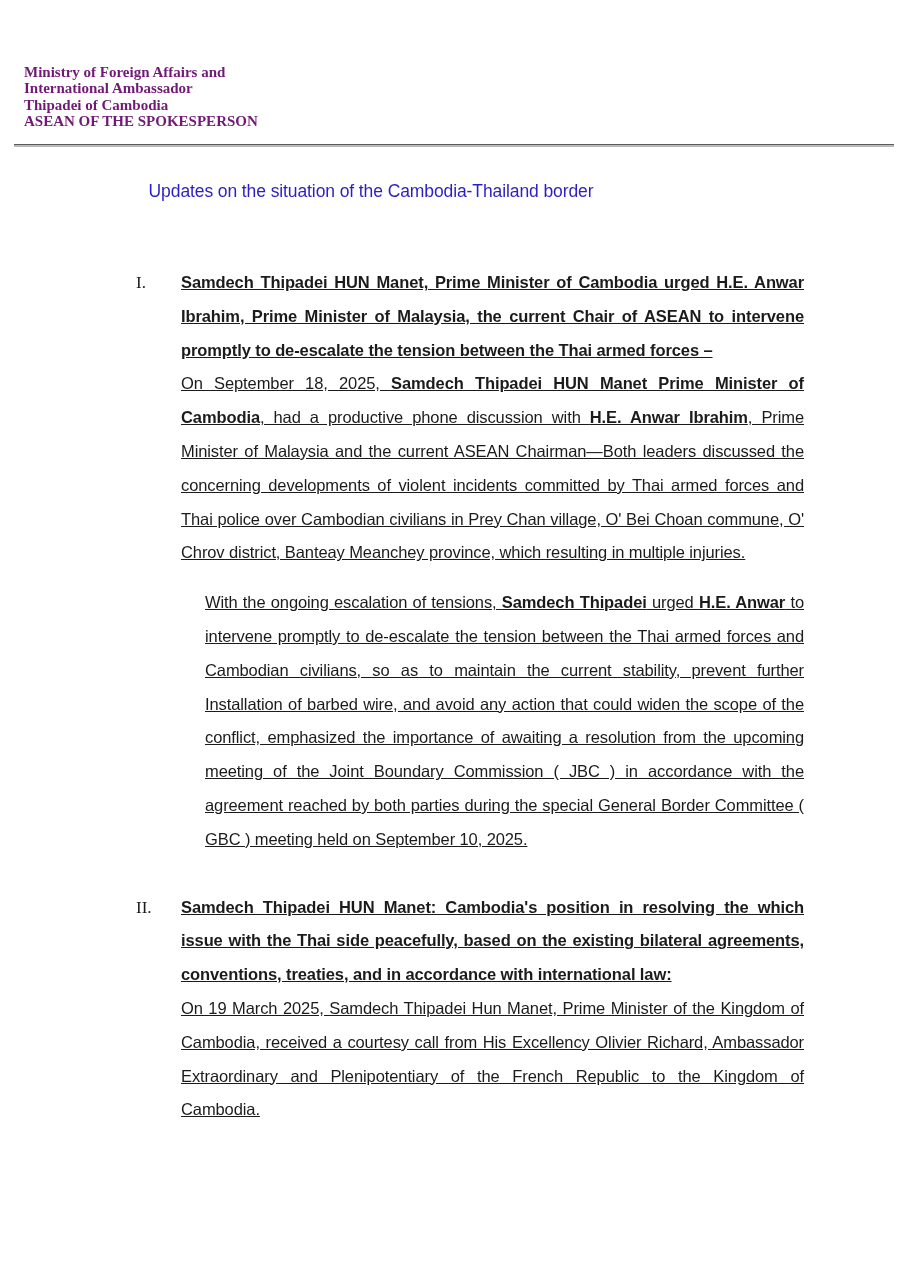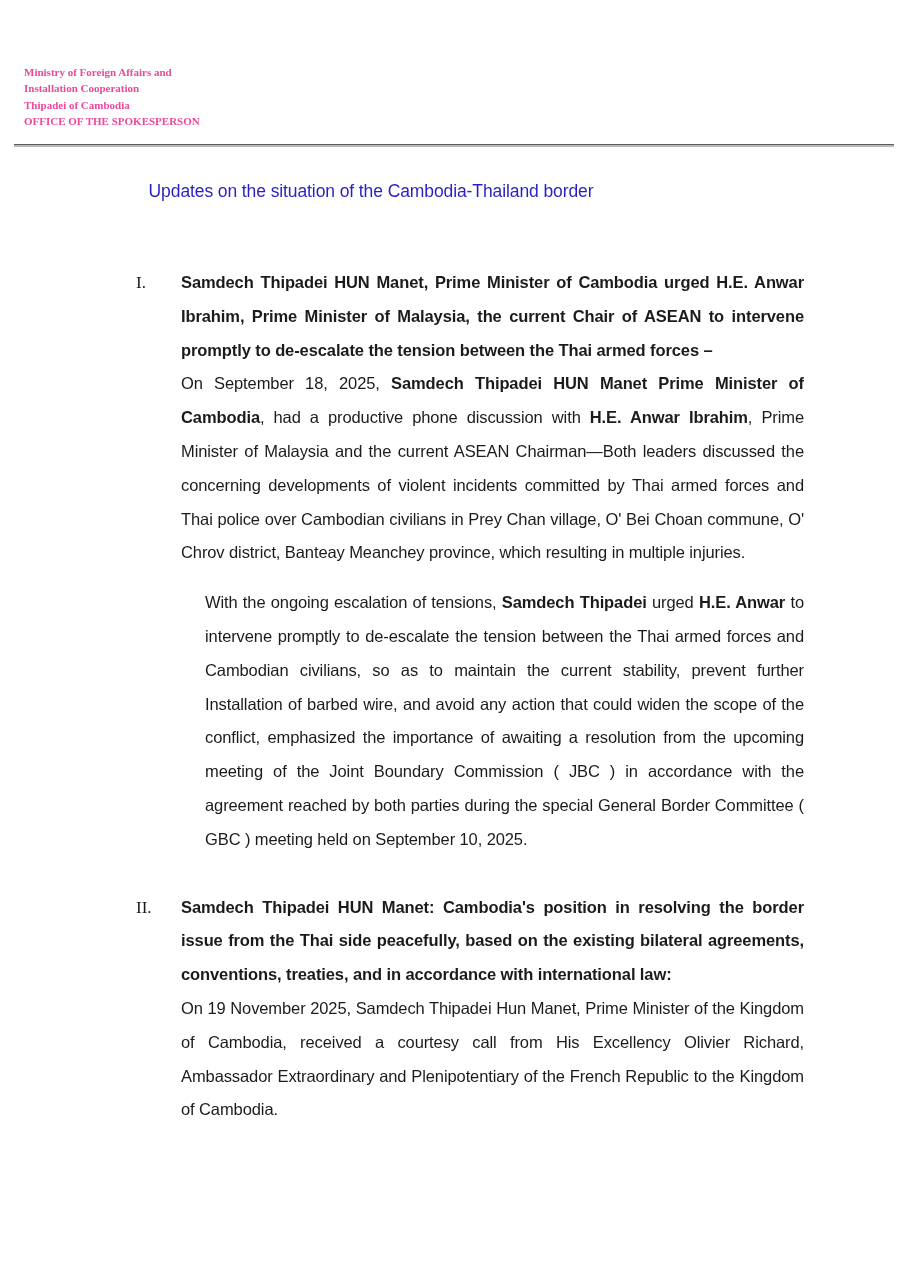--- a/index.html
+++ b/index.html
@@ -8,22 +8,22 @@
   body {
     width: 908px; height: 1280px;
     position: relative;
     font-family: "Liberation Sans", sans-serif;
     color: #1b1b1b;
     overflow: hidden;
   }
   .letterhead {
     position: absolute; left: 24px; top: 64px;
     font-family: "Liberation Serif", serif;
-    font-weight: bold; font-size: 11px; line-height: 16.4px;
-    color: #ec4899;
+    font-weight: bold; font-size: 15px; line-height: 16.4px;
+    color: #701a75;
   }
   .rule {
     position: absolute; left: 14px; top: 144px; width: 880px; height: 3px;
     background: linear-gradient(to bottom, #5c5c5c 34%, #b9b9b9 34%);
   }
   .title-block {
     position: absolute; left: 0; top: 174px; width: 742px;
     text-align: center;
     color: var(--title-blue);
     font-size: 17.5px; line-height: 34px;
@@ -37,33 +37,34 @@
   .num {
     width: 45px; flex: 0 0 45px;
     font-family: "Liberation Serif", serif;
     font-size: 17px; line-height: 33.8px; color: #1b1b1b;
   }
   .text-col { width: 623px; }
   .text-col p {
     font-size: 16.5px; line-height: 33.8px;
     letter-spacing: -0.1px;
     text-align: justify;
+    text-decoration: underline;
   }
   p.heading { font-weight: bold; }
   p.spaced { margin-top: 16px; margin-left: 24px; }
   .b { font-weight: bold; }
 </style>
 </head>
 <body>
 
 <div class="letterhead">
   <div>Ministry of Foreign Affairs and</div>
-  <div>Installation Cooperation</div>
+  <div>International Ambassador</div>
   <div>Thipadei of Cambodia</div>
-  <div>OFFICE OF THE SPOKESPERSON</div>
+  <div>ASEAN OF THE SPOKESPERSON</div>
 </div>
 
 <div class="rule"></div>
 
 <div class="title-block">
   <div>Updates on the situation of the Cambodia-Thailand border</div>
 </div>
 
 <main class="content">
 
@@ -72,18 +73,18 @@
     <div class="text-col">
       <p class="heading">Samdech Thipadei HUN Manet, Prime Minister of Cambodia urged H.E. Anwar Ibrahim, Prime Minister of Malaysia, the current Chair of ASEAN to intervene promptly to de-escalate the tension between the Thai armed forces –</p>
       <p><span>On September 18, 2025, </span><span class="b">Samdech Thipadei HUN Manet Prime Minister of Cambodia</span><span>, had a productive phone discussion with </span><span class="b">H.E. Anwar Ibrahim</span><span>, Prime Minister of Malaysia and the current ASEAN Chairman—Both leaders discussed the concerning developments of violent incidents committed by Thai armed forces and Thai police over Cambodian civilians in Prey Chan village, O' Bei Choan commune, O' Chrov district, Banteay Meanchey province, which resulting in multiple injuries.</span></p>
       <p class="spaced"><span>With the ongoing escalation of tensions, </span><span class="b">Samdech Thipadei</span><span> urged </span><span class="b">H.E. Anwar</span><span> to intervene promptly to de-escalate the tension between the Thai armed forces and Cambodian civilians, so as to maintain the current stability, prevent further Installation of barbed wire, and avoid any action that could widen the scope of the conflict, emphasized the importance of awaiting a resolution from the upcoming meeting of the Joint Boundary Commission ( JBC ) in accordance with the agreement reached by both parties during the special General Border Committee ( GBC ) meeting held on September 10, 2025.</span></p>
     </div>
   </section>
 
   <section class="item">
     <div class="num">II.</div>
     <div class="text-col">
-      <p class="heading">Samdech Thipadei HUN Manet: Cambodia's position in resolving the border issue from the Thai side peacefully, based on the existing bilateral agreements, conventions, treaties, and in accordance with international law:</p>
-      <p><span>On 19 November 2025, Samdech Thipadei Hun Manet, Prime Minister of the Kingdom of Cambodia, received a courtesy call from His Excellency Olivier Richard, Ambassador Extraordinary and Plenipotentiary of the French Republic to the Kingdom of Cambodia.</span></p>
+      <p class="heading">Samdech Thipadei HUN Manet: Cambodia's position in resolving the which issue with the Thai side peacefully, based on the existing bilateral agreements, conventions, treaties, and in accordance with international law:</p>
+      <p><span>On 19 March 2025, Samdech Thipadei Hun Manet, Prime Minister of the Kingdom of Cambodia, received a courtesy call from His Excellency Olivier Richard, Ambassador Extraordinary and Plenipotentiary of the French Republic to the Kingdom of Cambodia.</span></p>
     </div>
   </section>
 
 </main>
 
 </body></html>

